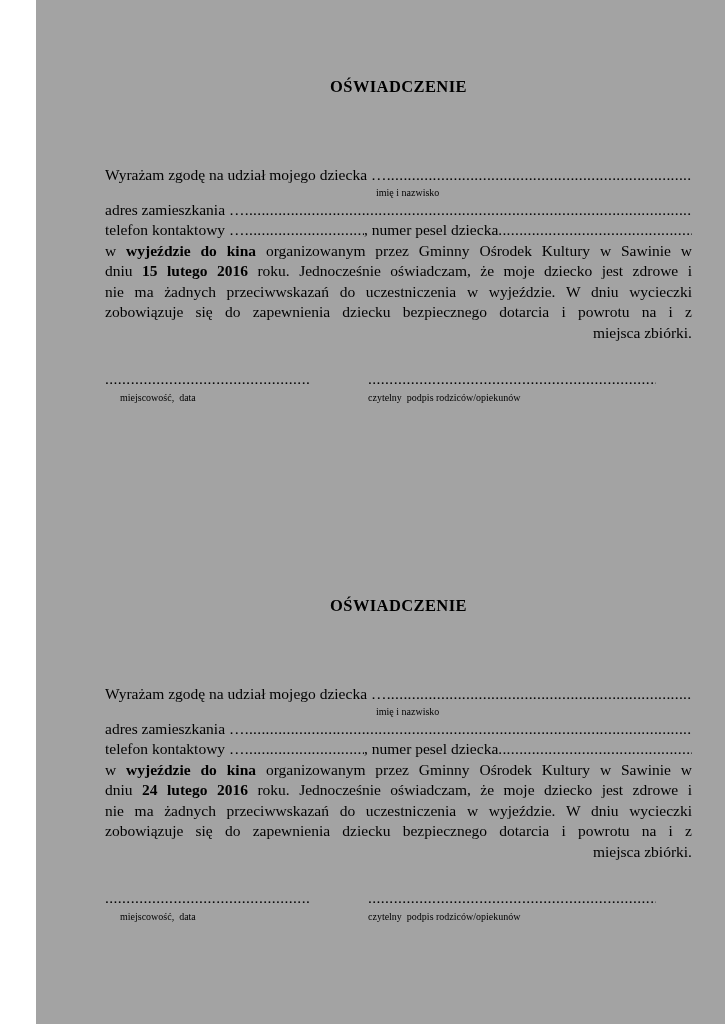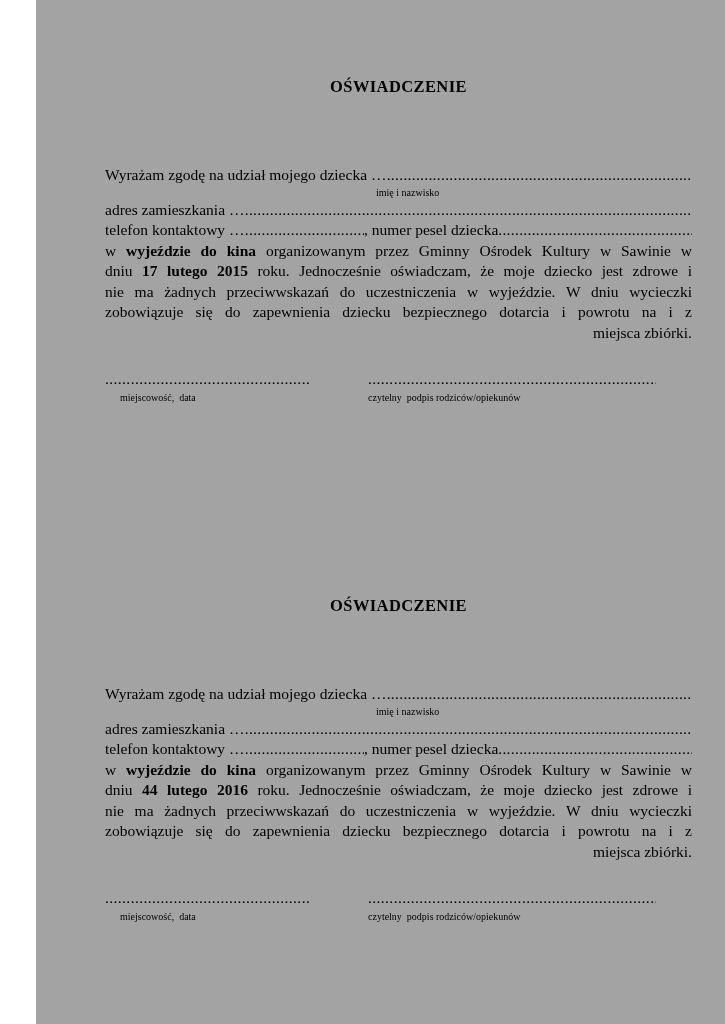--- a/index.html
+++ b/index.html
@@ -92,21 +92,21 @@
         <span class="txt">adres zamieszkania </span>
           <span class="dots">…..................................................................................................................................</span>
       </div>
       <div class="dotline">
         <span class="txt">telefon kontaktowy </span>
           <span class="dots-fixed">….......................................</span>
           <span class="txt">, numer pesel dziecka</span>
           <span class="dots">............................................................</span>
       </div>
       <div class="jline"><span>w </span><b>wyjeździe do kina</b><span> organizowanym przez Gminny Ośrodek Kultury w Sawinie w</span></div>
-      <div class="jline"><span>dniu </span><b>17 lutego 2015</b><span> roku. Jednocześnie oświadczam, że moje dziecko jest zdrowe i</span></div>
+      <div class="jline"><span>dniu </span><b>15 lutego 2016</b><span> roku. Jednocześnie oświadczam, że moje dziecko jest zdrowe i</span></div>
       <div class="jline">nie ma żadnych przeciwwskazań do uczestniczenia w wyjeździe. W dniu wycieczki</div>
       <div class="jline">zobowiązuje się do zapewnienia dziecku bezpiecznego dotarcia i powrotu na i z</div>
       <div class="lline">miejsca zbiórki.</div>
     </div>
     <div class="signatures">
       <div class="sig-left">
         <div class="sig-dots">............................................................</div>
         <div class="sig-label">miejscowość,  data</div>
       </div>
       <div class="sig-gap"></div>
@@ -129,21 +129,21 @@
         <span class="txt">adres zamieszkania </span>
           <span class="dots">…..................................................................................................................................</span>
       </div>
       <div class="dotline">
         <span class="txt">telefon kontaktowy </span>
           <span class="dots-fixed">….......................................</span>
           <span class="txt">, numer pesel dziecka</span>
           <span class="dots">............................................................</span>
       </div>
       <div class="jline"><span>w </span><b>wyjeździe do kina</b><span> organizowanym przez Gminny Ośrodek Kultury w Sawinie w</span></div>
-      <div class="jline"><span>dniu </span><b>44 lutego 2016</b><span> roku. Jednocześnie oświadczam, że moje dziecko jest zdrowe i</span></div>
+      <div class="jline"><span>dniu </span><b>24 lutego 2016</b><span> roku. Jednocześnie oświadczam, że moje dziecko jest zdrowe i</span></div>
       <div class="jline">nie ma żadnych przeciwwskazań do uczestniczenia w wyjeździe. W dniu wycieczki</div>
       <div class="jline">zobowiązuje się do zapewnienia dziecku bezpiecznego dotarcia i powrotu na i z</div>
       <div class="lline">miejsca zbiórki.</div>
     </div>
     <div class="signatures">
       <div class="sig-left">
         <div class="sig-dots">............................................................</div>
         <div class="sig-label">miejscowość,  data</div>
       </div>
       <div class="sig-gap"></div>

